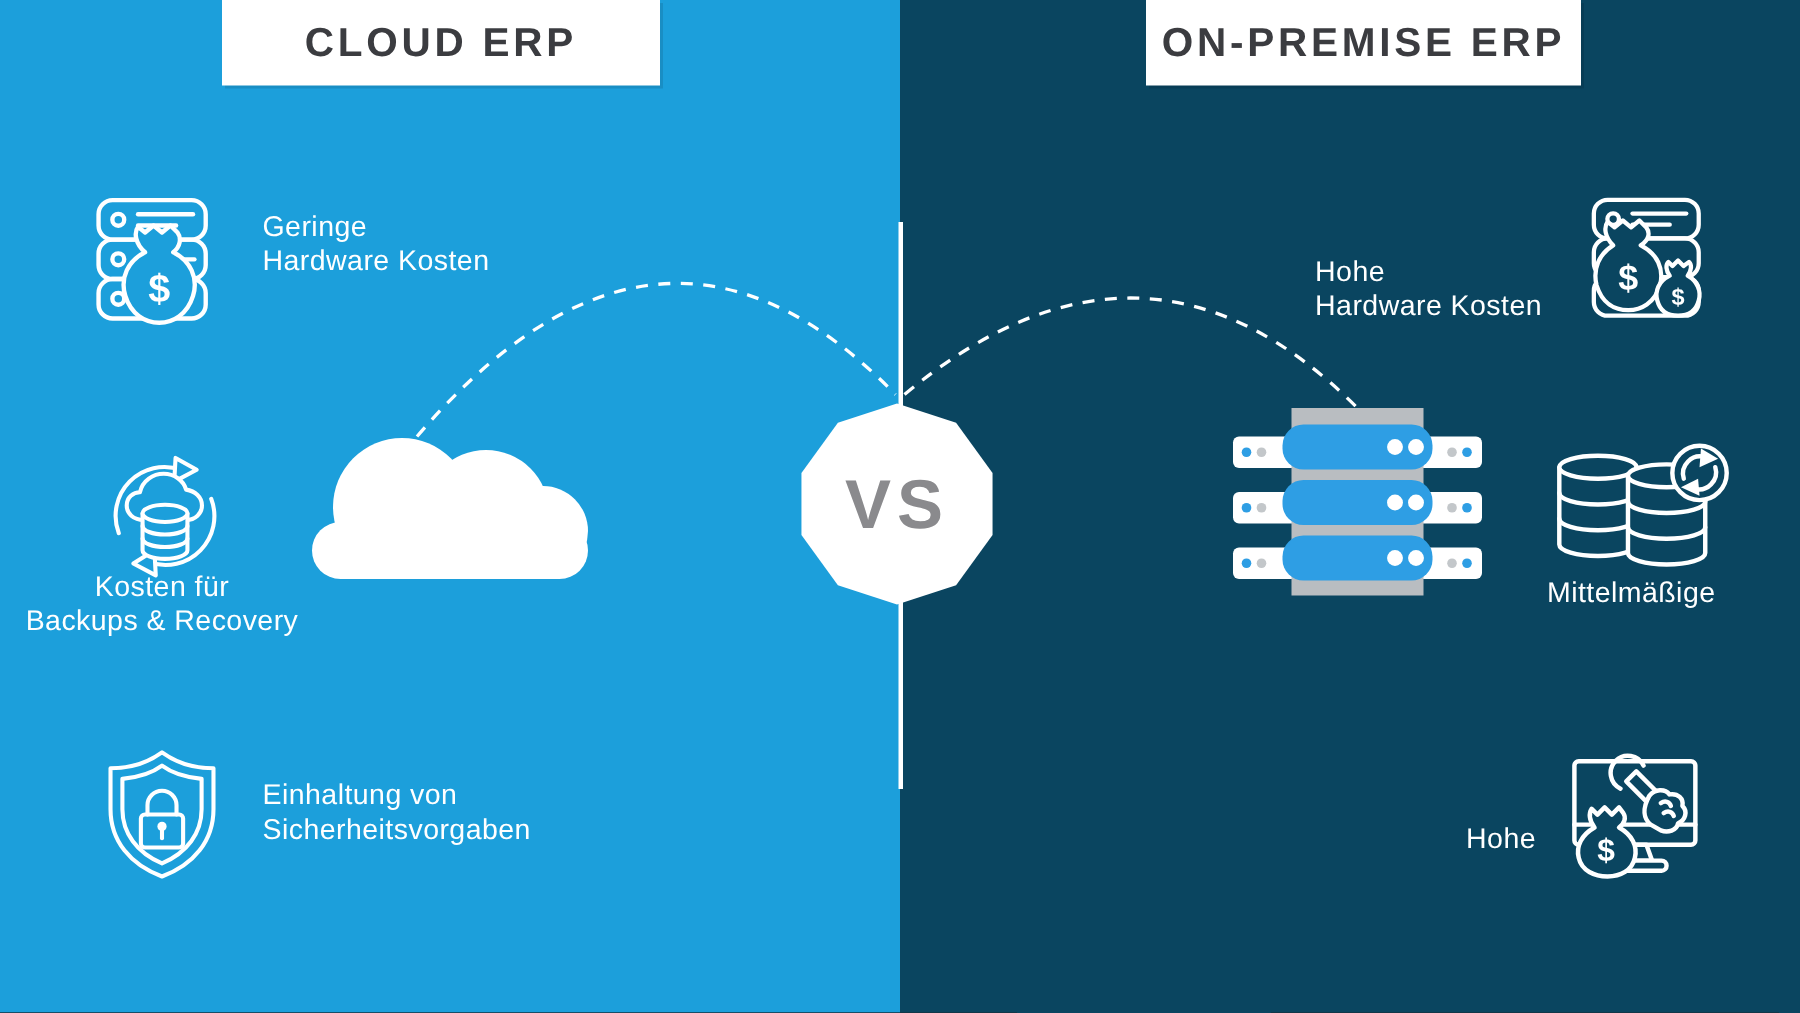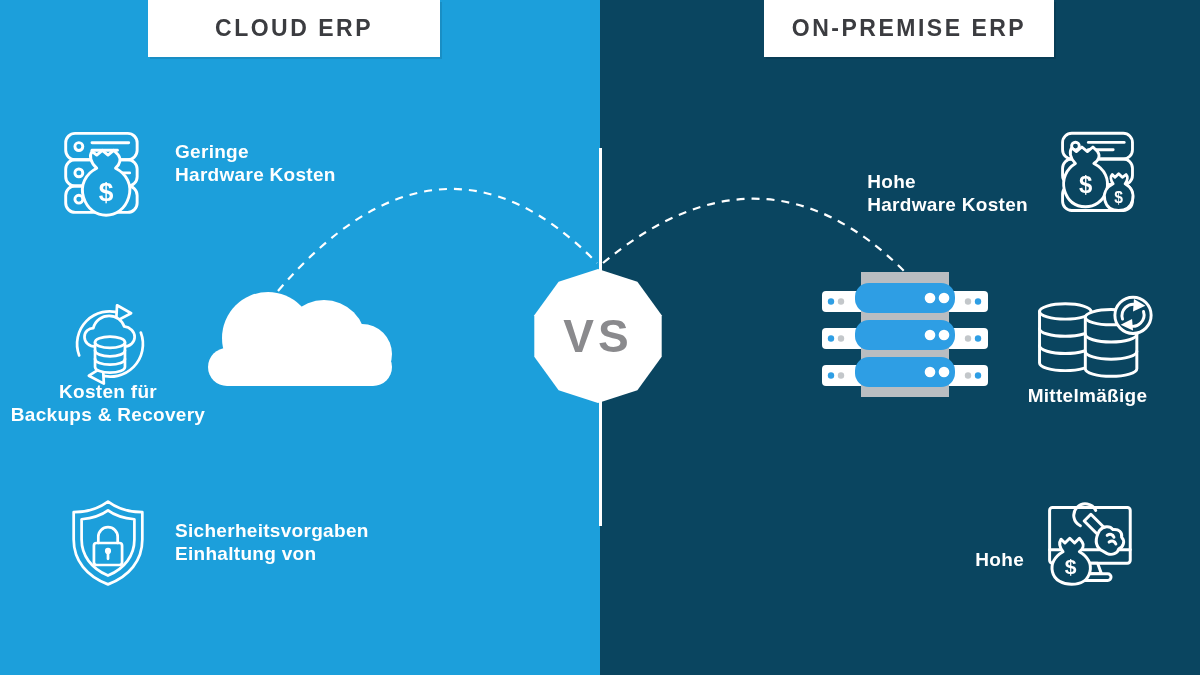--- a/index.html
+++ b/index.html
@@ -13,31 +13,31 @@
   .half{position:absolute;top:0;height:675px;width:600px;}
   .half-left{left:0;background:var(--left_bg);}
   .half-right{left:600px;background:var(--right_bg);}
   .divider{position:absolute;left:599px;top:148px;width:3px;height:378px;background:#fff;}
   .overlay{position:absolute;left:0;top:0;width:1200px;height:675px;pointer-events:none;}
   .header-box{position:absolute;top:0;height:57px;background:var(--panel);
     display:flex;align-items:center;justify-content:center;
     box-shadow:2px 2px 0 rgba(0,0,0,0.10);}
   .header-box.left{left:148px;width:292px;}
   .header-box.right{left:764px;width:290px;text-align:right;}
-  .header-title{font-size:23px;font-weight:700;letter-spacing:2.5px;color:var(--header_text);white-space:nowrap;}
+  .header-title{font-size:27px;font-weight:700;letter-spacing:2.5px;color:var(--header_text);white-space:nowrap;}
   .vs-badge{position:absolute;left:528px;top:266px;width:140px;height:140px;}
   .vs-badge text{font-family:"Liberation Sans",sans-serif;font-size:46px;font-weight:700;
     letter-spacing:4px;fill:var(--vs_text);}
   .icon{position:absolute;display:block;}
   .icon svg{display:block;width:100%;height:100%;}
   .lineart{stroke:#fff;stroke-width:3.1;fill:none;stroke-linecap:round;stroke-linejoin:round;}
   .bagfill-l{fill:var(--left_bg);}
   .bagfill-r{fill:var(--right_bg);}
   .dollar{fill:#fff;stroke:none;font-family:"Liberation Sans",sans-serif;font-weight:700;text-anchor:middle;}
-  .label{position:absolute;color:var(--item_text);font-size:19px;font-weight:700;
+  .label{position:absolute;color:var(--item_text);font-size:19px;font-weight:400;
     line-height:23px;letter-spacing:0.3px;white-space:nowrap;}
   .label.center{text-align:center;white-space:normal;}
   .label.right{text-align:left;margin-top:30px;}
   .illus{position:absolute;}
 </style>
 </head>
 <body>
 
 <div class="stage">
 
@@ -164,22 +164,22 @@
         <path d="M50 3 C39 11 25 15 11 15 L11 46 C11 70 26 88 50 97 C74 88 89 70 89 46 L89 15 C75 15 61 11 50 3 Z"></path>
         <path d="M50 13 C42 19 31 22 20 23 L20 46 C20 64 31 79 50 87 C69 79 80 64 80 46 L80 23 C69 22 58 19 50 13 Z"></path>
         <path d="M39 50 L39 43 A11 11 0 0 1 61 43 L61 50"></path>
         <rect x="34" y="50" width="32" height="25" rx="3"></rect>
       </g>
       <circle cx="50" cy="59" r="3.5" fill="#fff"></circle>
       <line x1="50" y1="61" x2="50" y2="68" stroke="#fff" stroke-width="3.1" stroke-linecap="round"></line>
     </svg>
   </span>
   <div class="label" style="left:175px;top:519px">
+    <div>Einhaltung von</div>
     <div>Sicherheitsvorgaben</div>
-    <div>Einhaltung von</div>
   </div>
 
   <div class="label right" style="right:172px;top:140px">
     <div>Hohe</div>
     <div>Hardware Kosten</div>
   </div>
   <span class="icon" style="left:1046px;top:122px;width:92px;height:96px">
     <svg viewBox="0 0 100 100">
       <g class="lineart">
         <rect x="18" y="10" width="76" height="28" rx="10"></rect>

